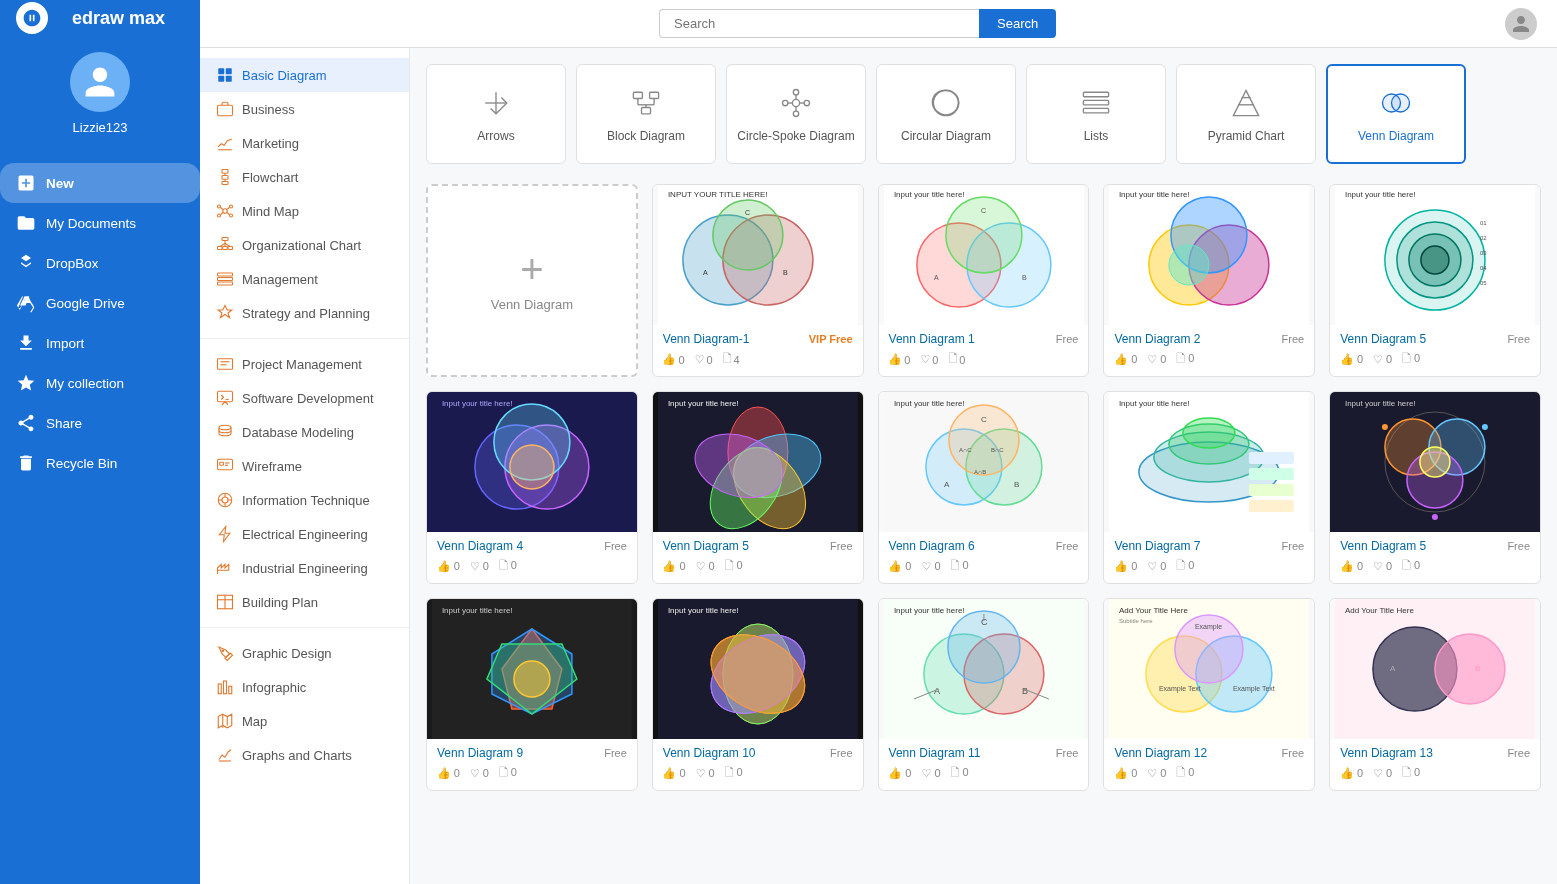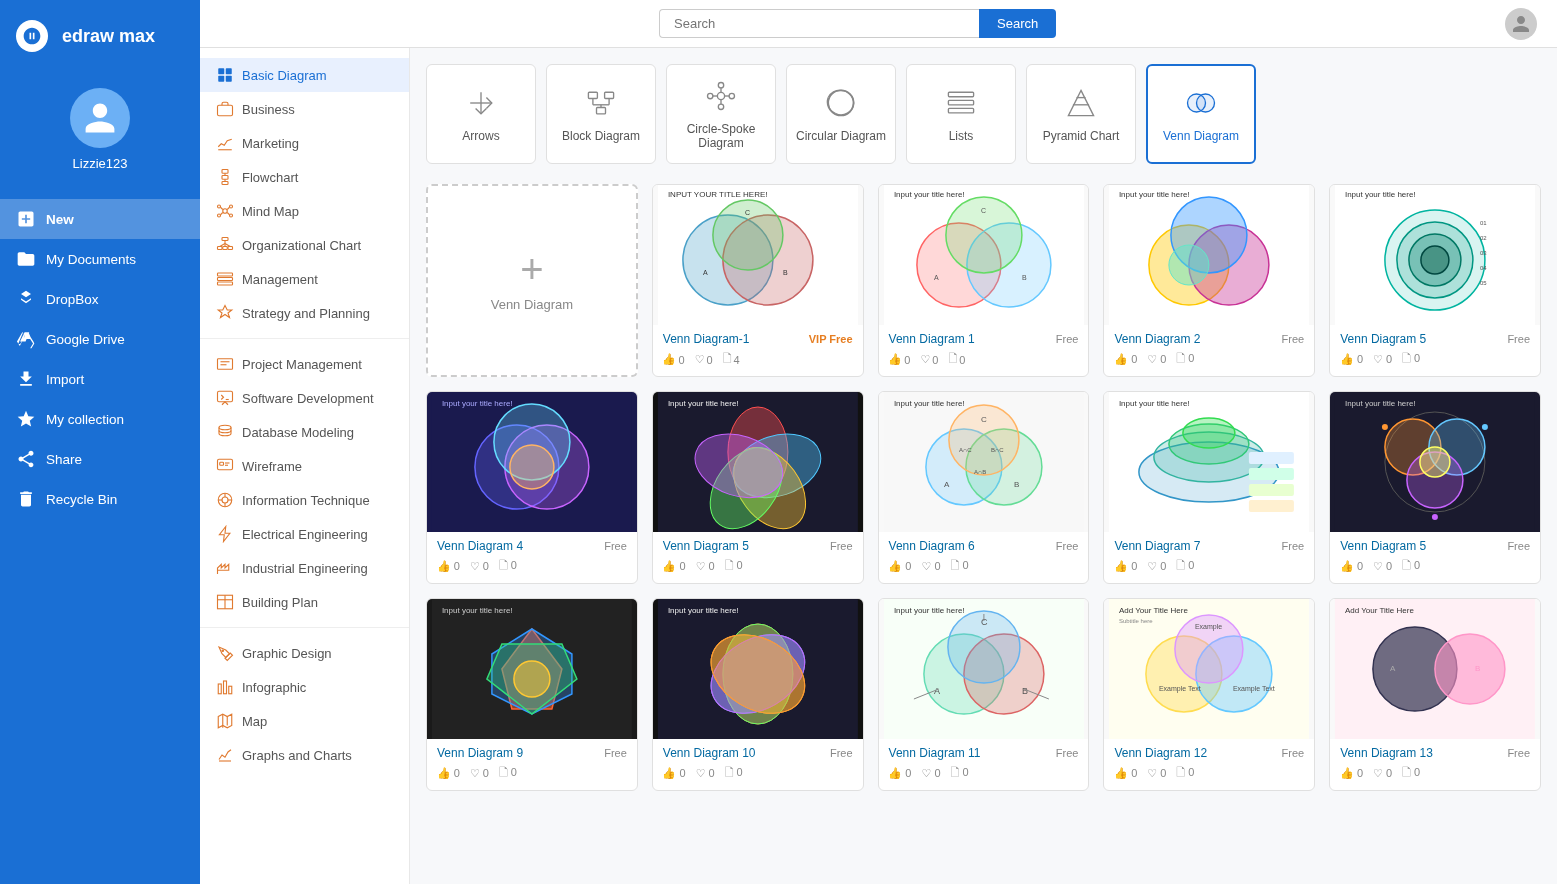--- a/index.html
+++ b/index.html
@@ -12,22 +12,22 @@
       color: white;
       display: flex;
       flex-direction: column;
       flex-shrink: 0;
       height: 884px;
       overflow-y: auto;
     }
     .sidebar-logo {
       display: flex;
       align-items: center;
-      padding: 20px 16px;
-      gap: 14px;
+      padding: 2px 16px;
+      gap: 24px;
     }
     .logo-icon {
       width: 32px; height: 32px;
       background: white;
       border-radius: 50%;
       display: flex; align-items: center; justify-content: center;
       color: #1a6fd4;
       font-weight: bold; font-size: 18px;
     }
     .logo-text { font-size: 18px; font-weight: 600; color: white; }
@@ -40,21 +40,21 @@
     }
     .avatar svg { width: 36px; height: 36px; fill: white; }
     .username { font-size: 13px; color: white; }
 
     .sidebar-nav { display: flex; flex-direction: column; }
     .sidebar-item {
       display: flex; align-items: center; gap: 10px;
       padding: 10px 16px; cursor: pointer; color: white;
       font-size: 13.5px; transition: background 0.15s;
     }
-    .sidebar-item.active { background: rgba(255,255,255,0.25); font-weight: 600; }
+    .sidebar-item.active { background: rgba(255,255,255,0.25); font-weight: 600; border-radius: 14px; }
     .sidebar-item-icon { width: 20px; height: 20px; flex-shrink: 0; }
 
     
     .main-content {
       flex: 1;
       display: flex;
       flex-direction: column;
       overflow: hidden;
     }
 
@@ -107,21 +107,21 @@
       flex: 1; overflow-y: auto; padding: 16px;
       background: #f7f8fa;
     }
 
     
     .category-row {
       display: flex; gap: 10px; margin-bottom: 20px; flex-wrap: wrap;
     }
     .cat-item {
       display: flex; flex-direction: column; align-items: center; justify-content: center;
-      width: 110px; height: 100px; background: white; border: 1px solid #e0e0e0;
+      width: 140px; height: 100px; background: white; border: 1px solid #e0e0e0;
       border-radius: 6px; cursor: pointer; transition: border-color 0.15s;
       font-size: 12px; color: #555; gap: 8px; flex-shrink: 0;
     }
     .cat-item.selected { border: 2px solid #1a6fd4; color: #1a6fd4; }
     .cat-item svg { width: 36px; height: 36px; }
 
     
     .template-grid {
       display: grid;
       grid-template-columns: repeat(5, 1fr);

